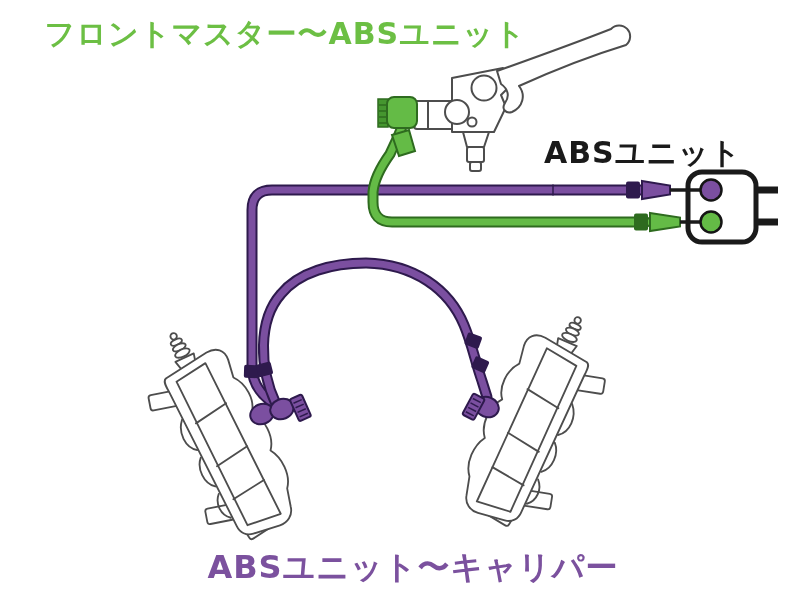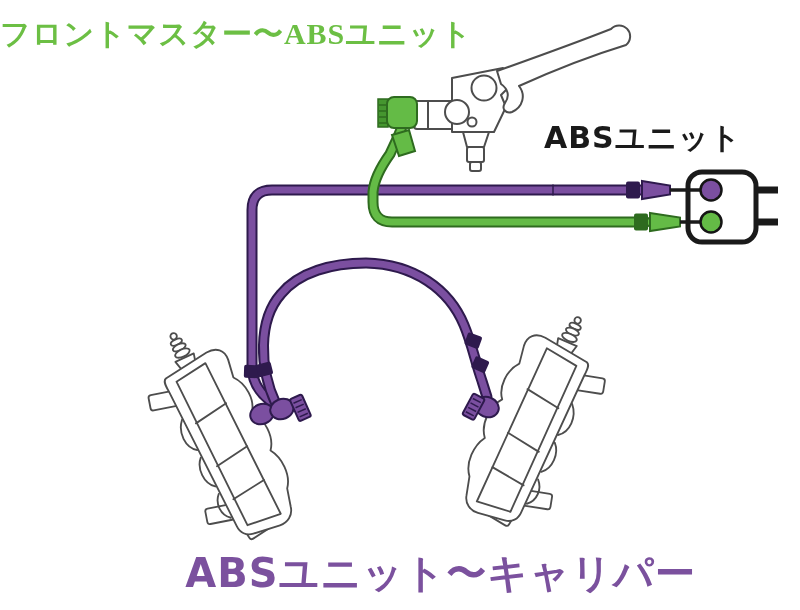--- a/index.html
+++ b/index.html
@@ -2,25 +2,25 @@
 <html style="--green: #64bb46; --green-dark: #2e6b1f; --green-mid: #45962f; --green-text: #6cbf44; --purple: #7b4fa0; --purple-dark: #2e1a4d; --purple-text: #7b519e; --ink: #1a1a1a; --lineart: #4d4d4d;"><head>
 <meta charset="utf-8">
 <style>
   html,body{margin:0;padding:0;}
   body{
     width:800px;height:610px;position:relative;overflow:hidden;
     background:#ffffff;
     font-family:"DejaVu Sans","Liberation Sans",sans-serif;
   }
   .lbl{position:absolute;font-weight:bold;letter-spacing:1px;white-space:nowrap;}
-  #lbl-top{left:0;top:16px;width:526px;text-align:left;
-    color:var(--green-text,#6cbf44);font-size:30px;line-height:1.23;font-family:Liberation Serif, serif;}
-  #lbl-abs{left:544px;top:118px;font-size:30px;color:var(--ink,#1a1a1a);}
-  #lbl-bottom{left:130px;top:546px;width:566px;text-align:right;
-    font-size:40px;color:var(--purple-text,#7b519e);}
+  #lbl-top{left:0;top:16px;width:526px;text-align:right;
+    color:var(--green-text,#6cbf44);font-size:30px;line-height:1.23;}
+  #lbl-abs{left:544px;top:133px;font-size:30px;color:var(--ink,#1a1a1a);}
+  #lbl-bottom{left:130px;top:546px;width:566px;text-align:center;
+    font-size:32px;color:var(--purple-text,#7b519e);}
 
   svg{position:absolute;left:0;top:0;}
   g.lineart{fill:#ffffff;stroke:var(--lineart,#4d4d4d);stroke-width:2;
     stroke-linejoin:round;stroke-linecap:round;}
   .cal-inner{fill:none;}
   .hose-outline{fill:none;stroke-width:11;stroke-linecap:round;}
   .hose-core{fill:none;stroke-width:7;stroke-linecap:round;}
   .po{stroke:var(--purple-dark,#2e1a4d);}
   .pc{stroke:var(--purple,#7b4fa0);}
   .go{stroke:var(--green-dark,#2e6b1f);}

